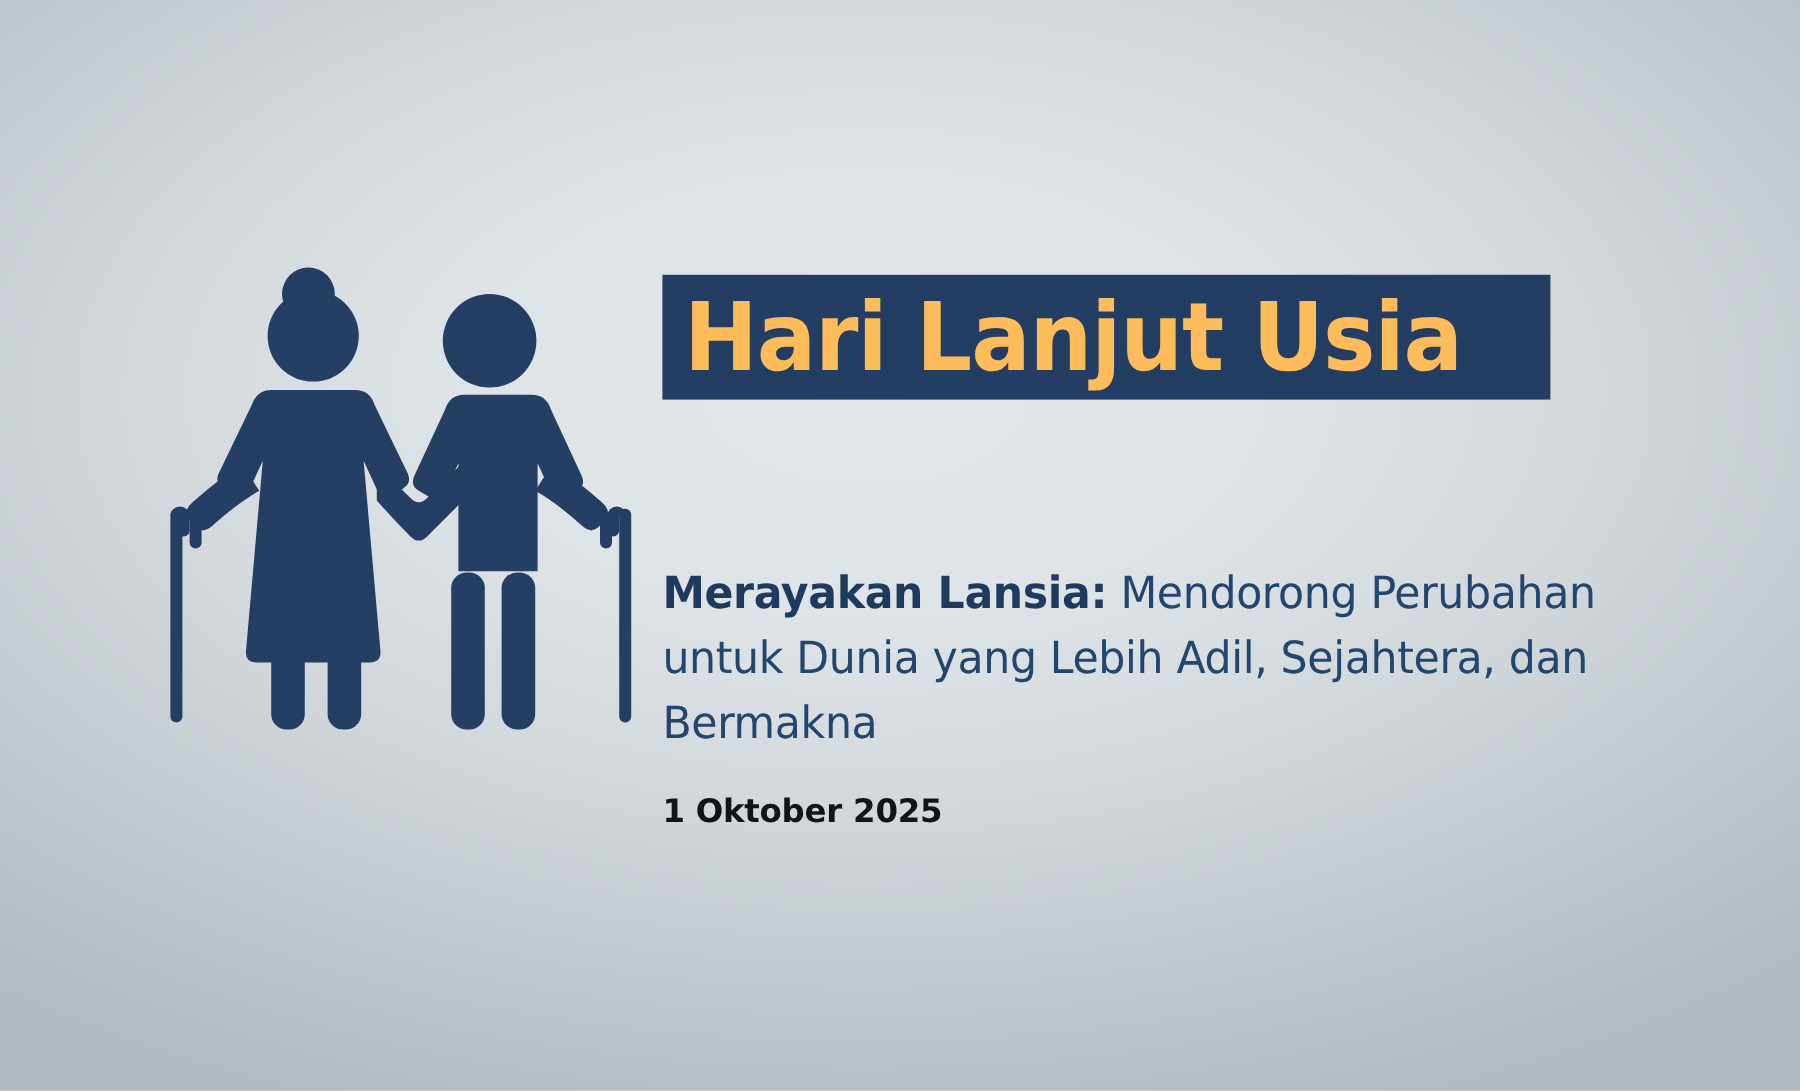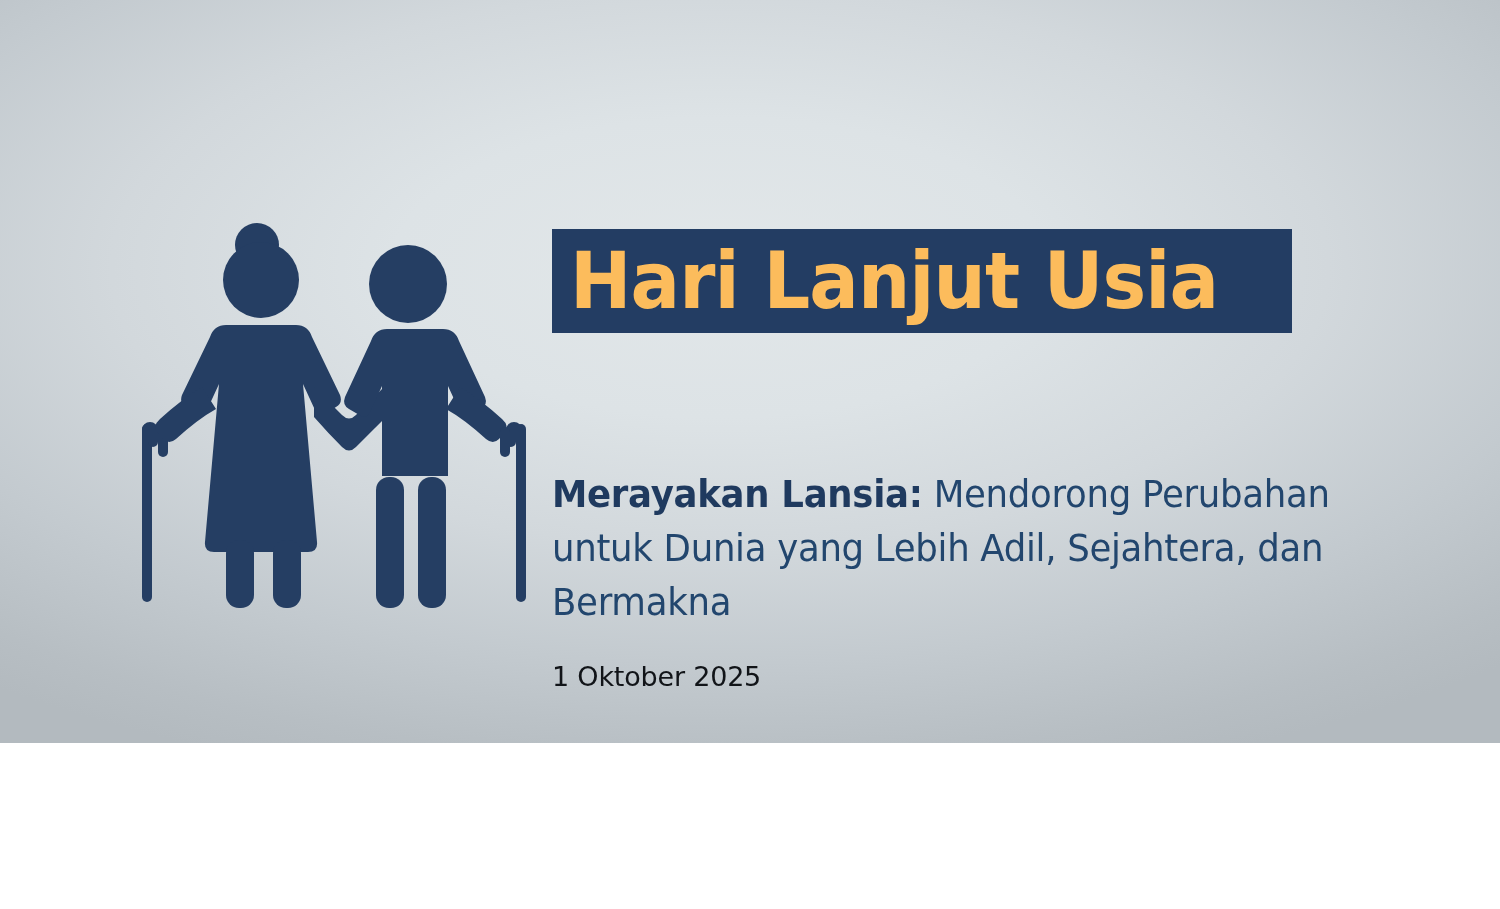--- a/index.html
+++ b/index.html
@@ -9,21 +9,21 @@
   body {
     width: 1500px;
     height: 909px;
     overflow: hidden;
     font-family: "Liberation Sans", sans-serif;
   }
 
   #poster {
     position: relative;
     width: 1500px;
-    height: 743px;
+    height: 909px;
     background:
       radial-gradient(ellipse 78% 72% at 48% 36%,
         #e2e7e9 0%,
         #dde3e6 28%,
         #d2d8dc 52%,
         #c3cacf 74%,
         #b7bec3 92%,
         #b3babf 100%);
     overflow: hidden;
   }
@@ -98,21 +98,21 @@
   #subtitle-rest {
     font-weight: normal;
   }
 
   
   #date-text {
     position: absolute;
     left: 552px;
     top: 663px;
     font-family: "DejaVu Sans", sans-serif;
-    font-weight: normal;
+    font-weight: bold;
     font-size: 27px;
     line-height: 1;
     color: #111418;
     letter-spacing: -0.2px;
     white-space: nowrap;
   }
 </style>
 </head>
 <body>
 

